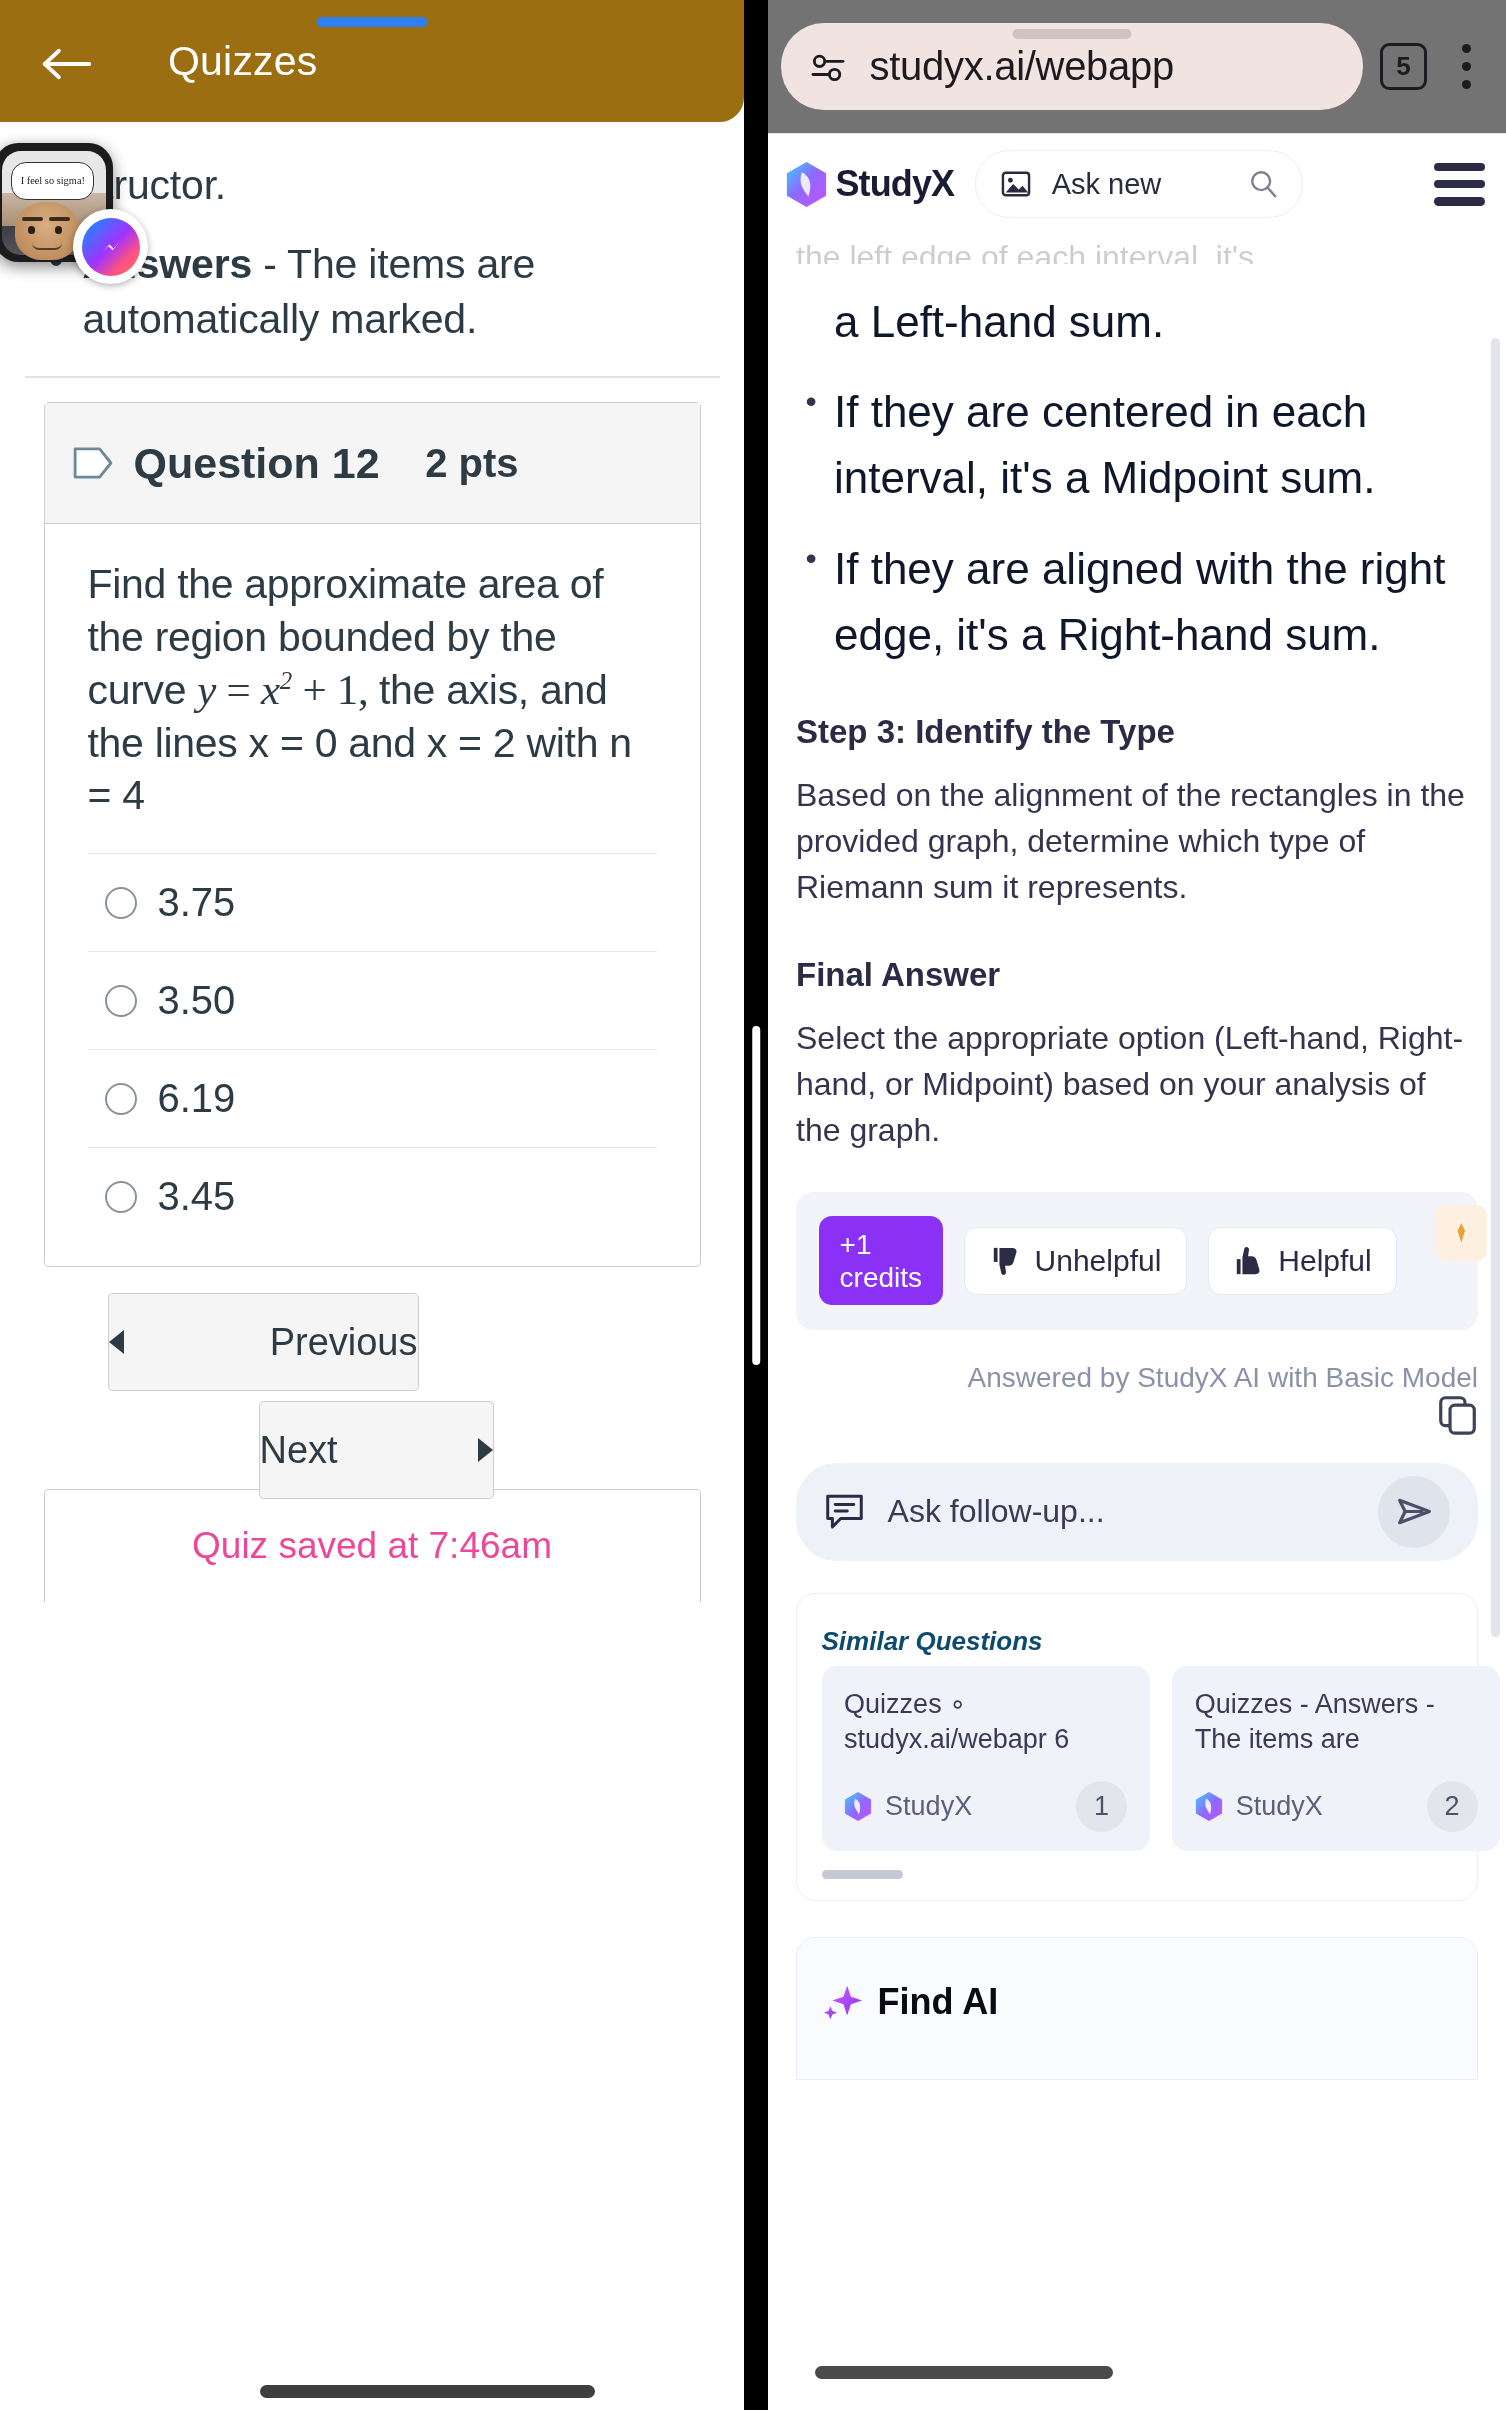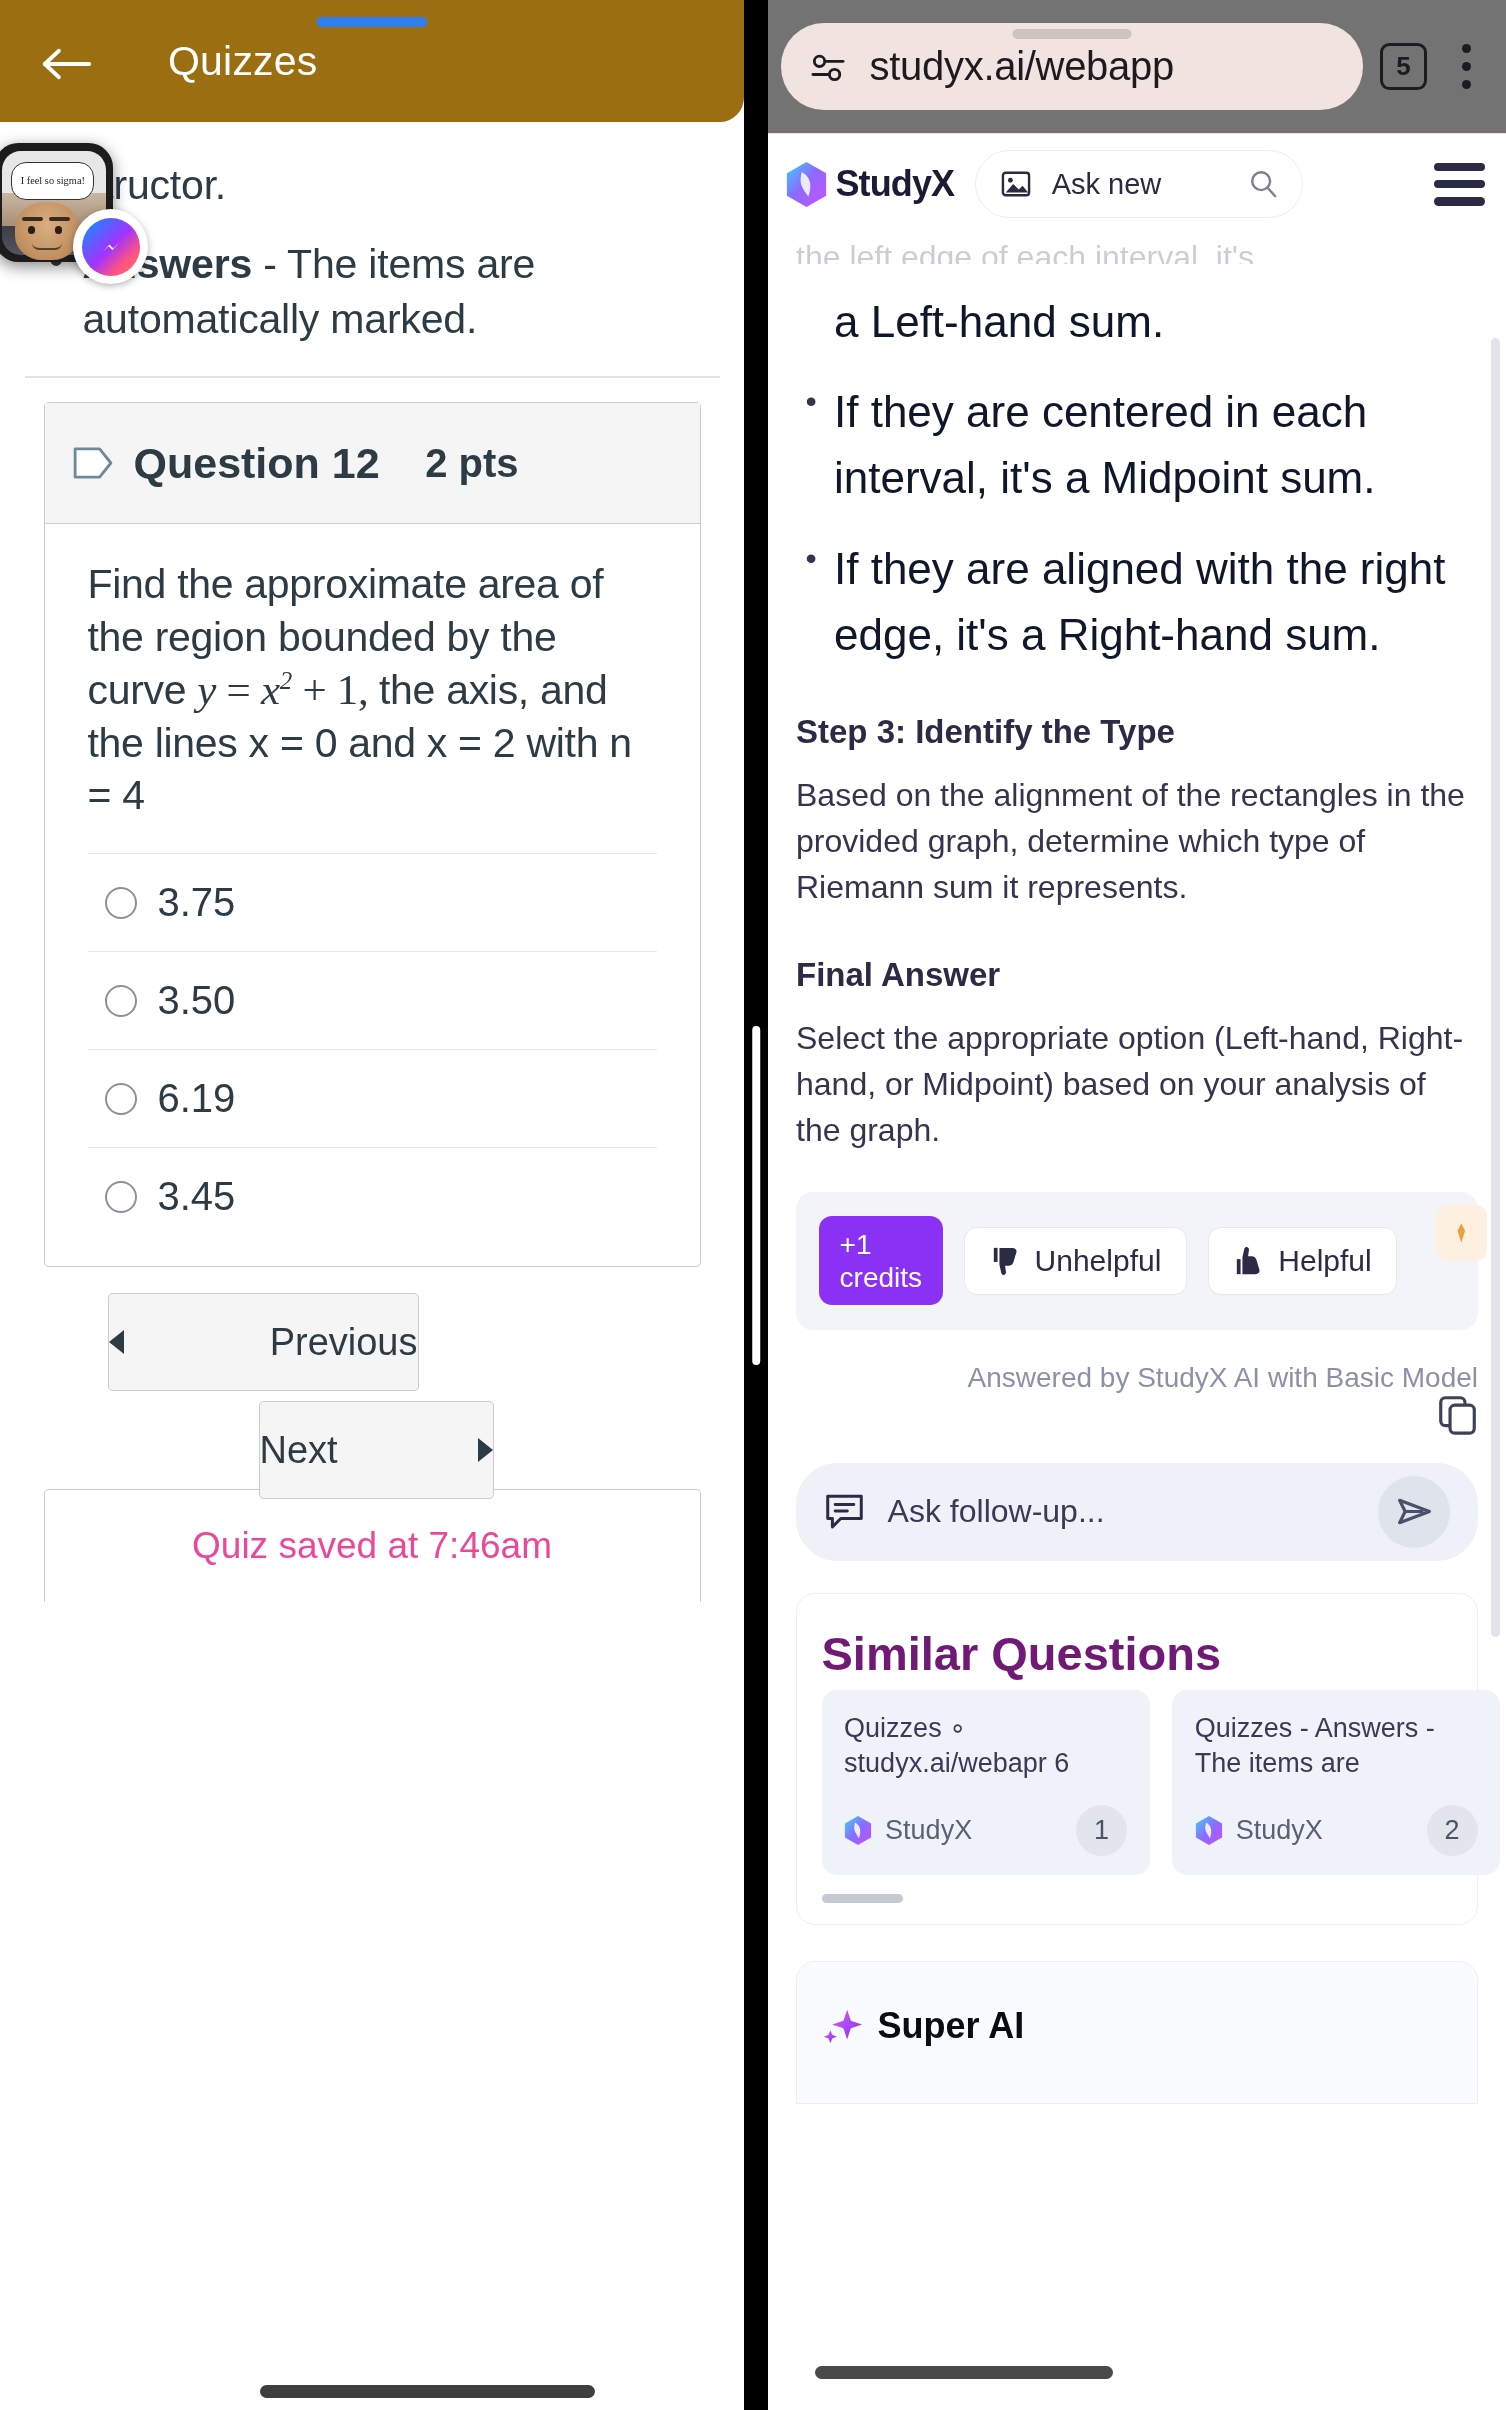--- a/index.html
+++ b/index.html
@@ -314,21 +314,21 @@
   .followup-ph { font-size: 32px; color:#3a3a55; flex:1 1 auto;}
   .send-btn { width: 72px; height: 72px; border-radius:50%; background:#dfe3ec;
               display:flex;align-items:center;justify-content:center; flex:0 0 auto;}
 
   .similar-card {
     margin-top: 32px;
     border: 1.9px solid #eceef4; border-radius: 19px;
     padding: 32px 24.5px 21px 24.5px;
     background:#fff;
   }
-  .similar-title { font-size: 47px; font-weight: 800; color:#701a75; }
+  .similar-title { font-size: 26px; font-weight: 800; color:#0c4a6e;font-style:italic; }
   .sim-row { display:flex; gap: 22.6px; margin-top: 9px; }
   .sim-item {
     flex: 0 0 auto; width: 328px;
     background:#eff2f8; border-radius: 15px;
     padding: 21px 22.6px 19px 22.6px;
   }
   .sim-txt { font-size: 27px; line-height:1.3; color:#3a3a55; height: 73px; overflow:hidden;}
   .sim-foot { display:flex; align-items:center; gap: 13px; margin-top: 21px;}
   .sim-hex { width: 28px; height: 31px; flex:0 0 auto;}
   .sim-brand { font-size: 27px; color:#5c6076; flex:1 1 auto;}
@@ -656,21 +656,21 @@
               <defs>
                 <linearGradient id="sg" x1="0" y1="0" x2="1" y2="1">
                   <stop offset="0%" stop-color="#d05cff"></stop>
                     <stop offset="100%" stop-color="#8b30f5"></stop>
                 </linearGradient>
               </defs>
               <path d="M27 5 L31 17 L43 21 L31 25 L27 37 L23 25 L11 21 L23 17 Z" fill="url(#sg)"></path>
               <path d="M9 27 L11 32 L16 34 L11 36 L9 41 L7 36 L2 34 L7 32 Z" fill="url(#sg)"></path>
             </svg>
           </span>
-          <span class="superai-title">Super AI</span>
+          <span class="superai-title">Find AI</span>
         </div>
       </div>
     </div>
 
     <div class="fab-mini">
       <svg viewBox="0 0 30 34" width="22.6" height="26">
         <path d="M15 4 L20 14 L15 30 L10 14 Z" fill="#e8a33d"></path>
       </svg>
     </div>
   </div>

